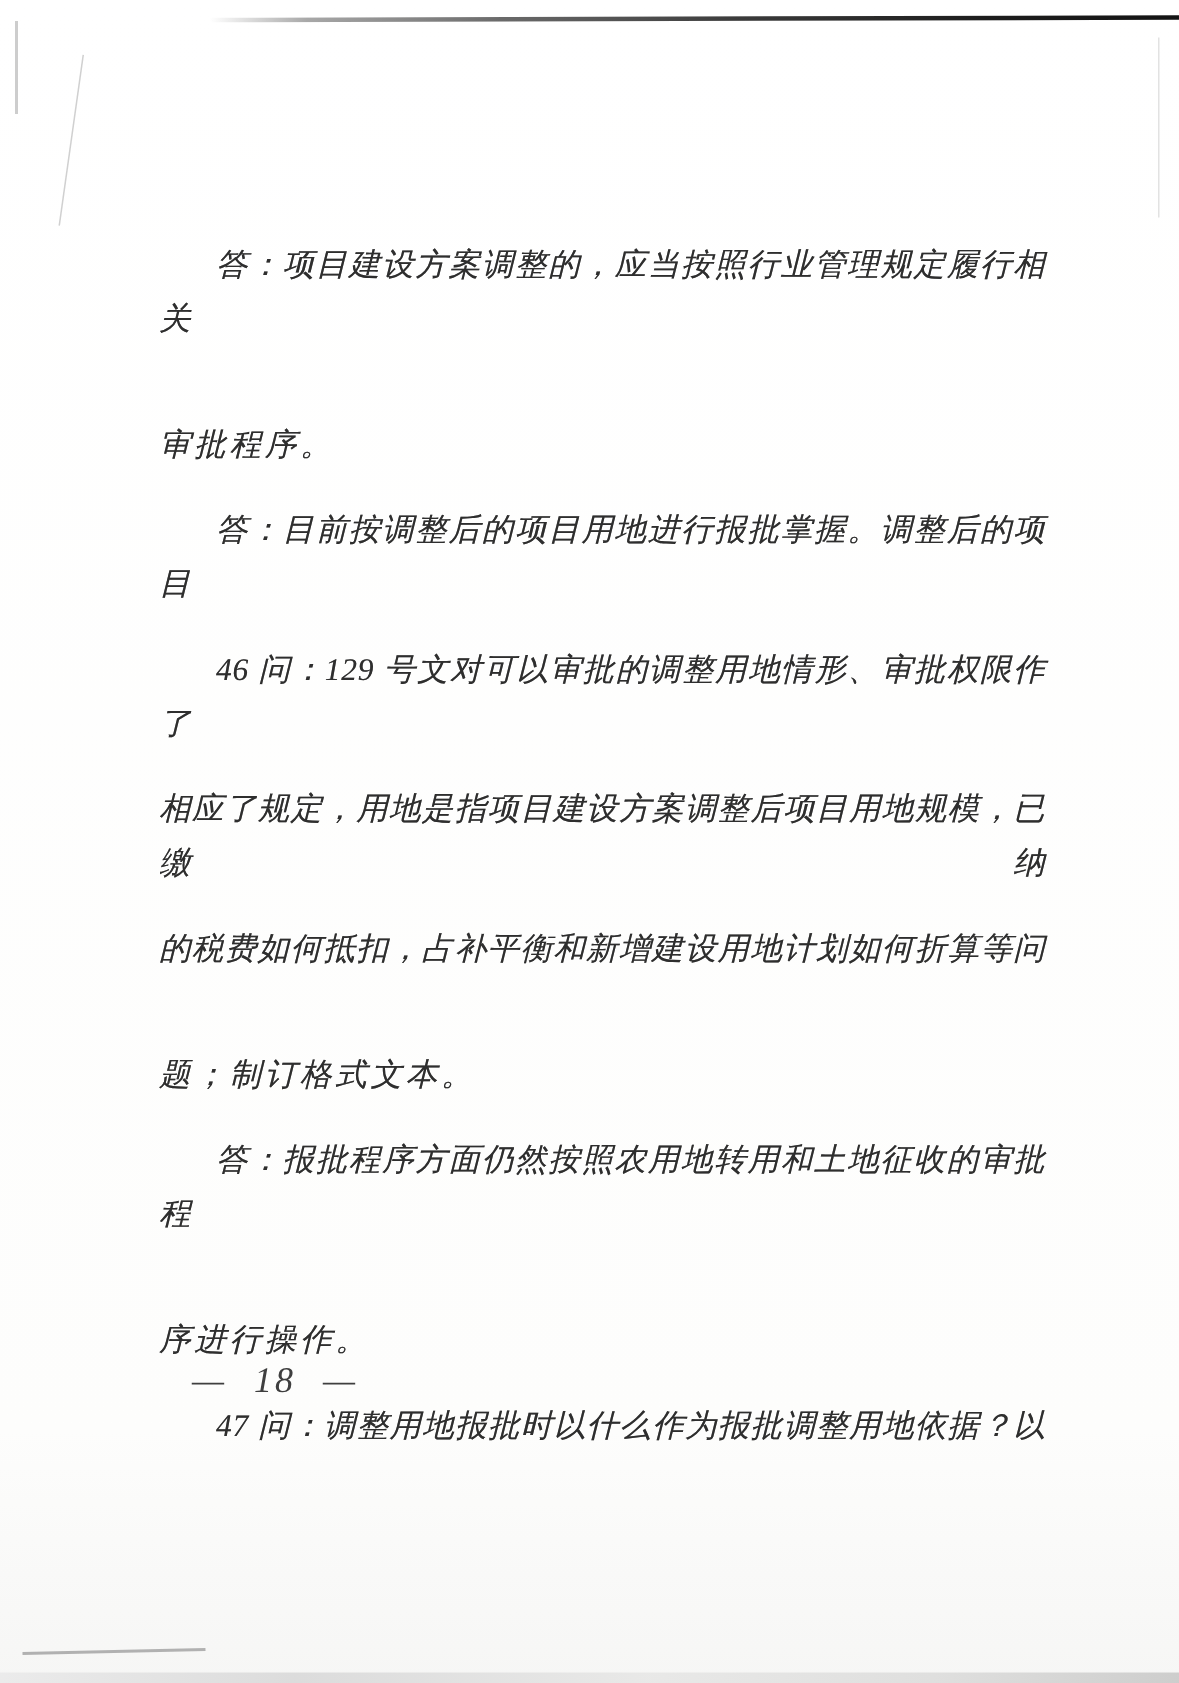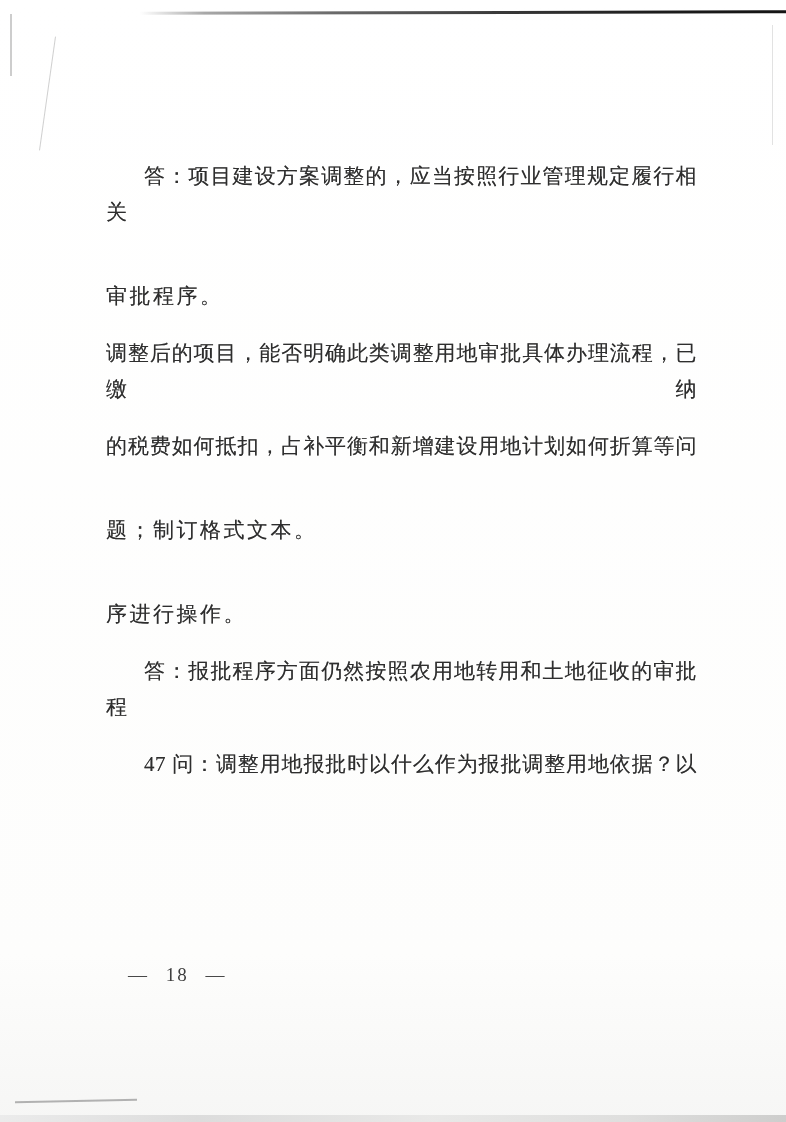--- a/index.html
+++ b/index.html
@@ -10,20 +10,21 @@
     position: relative;
     overflow: hidden;
     background: #fcfcfb;
     font-family: "Liberation Serif", "DejaVu Serif", serif;
     color: #2e2e2e;
   }
   .page {
     position: absolute;
     inset: 0;
     background: linear-gradient(to bottom, #ffffff 0%, #fdfdfc 85%, #f6f6f5 100%);
+    font-style: italic;
   }
   
   .text-block {
     position: absolute;
     left: 106px;
     top: 137px;
     width: 591px;
   }
   .line {
     font-size: 21px;
@@ -37,22 +38,22 @@
   }
   .line.indent { text-indent: 38px; }
   .line.last {
     text-align-last: left;
     letter-spacing: 2.5px;
     margin-top: 48px;
   }
   .page-number {
     position: absolute;
     left: 128px;
-    top: 964px;
-    font-size: 19px;
+    top: 908px;
+    font-size: 24px;
     letter-spacing: 2px;
     word-spacing: 10px;
     color: #3f3f3f;
   }
   
   .scan-top-line {
     position: absolute;
     left: 140px;
     top: 11px;
     width: 646px;
@@ -116,25 +117,27 @@
 <div class="page">
 
   <div class="scan-top-line"></div>
   <div class="scan-left-vline"></div>
   <div class="scan-diagonal"></div>
   <div class="scan-right-vline"></div>
 
   <main class="text-block">
     <p class="line indent">答：项目建设方案调整的，应当按照行业管理规定履行相关</p>
     <p class="line last">审批程序。</p>
-    <p class="line">调整后的项目，能否明确此类调整用地审批具体办理流程，已缴纳</p>
+    <p class="line indent">答：目前按调整后的项目用地进行报批掌握。调整后的项目</p>
+    <p class="line indent">46 问：129 号文对可以审批的调整用地情形、审批权限作了</p>
+    <p class="line">相应了规定，用地是指项目建设方案调整后项目用地规模，已缴纳</p>
     <p class="line">的税费如何抵扣，占补平衡和新增建设用地计划如何折算等问</p>
     <p class="line last">题；制订格式文本。</p>
+    <p class="line indent">答：报批程序方面仍然按照农用地转用和土地征收的审批程</p>
     <p class="line last">序进行操作。</p>
-    <p class="line indent">答：报批程序方面仍然按照农用地转用和土地征收的审批程</p>
     <p class="line indent">47 问：调整用地报批时以什么作为报批调整用地依据？以</p>
 
   </main>
 
   <div class="page-number">— 18 —</div>
 
   <div class="scan-bottom-line"></div>
   <div class="scan-bottom-band"></div>
 
 </div>

